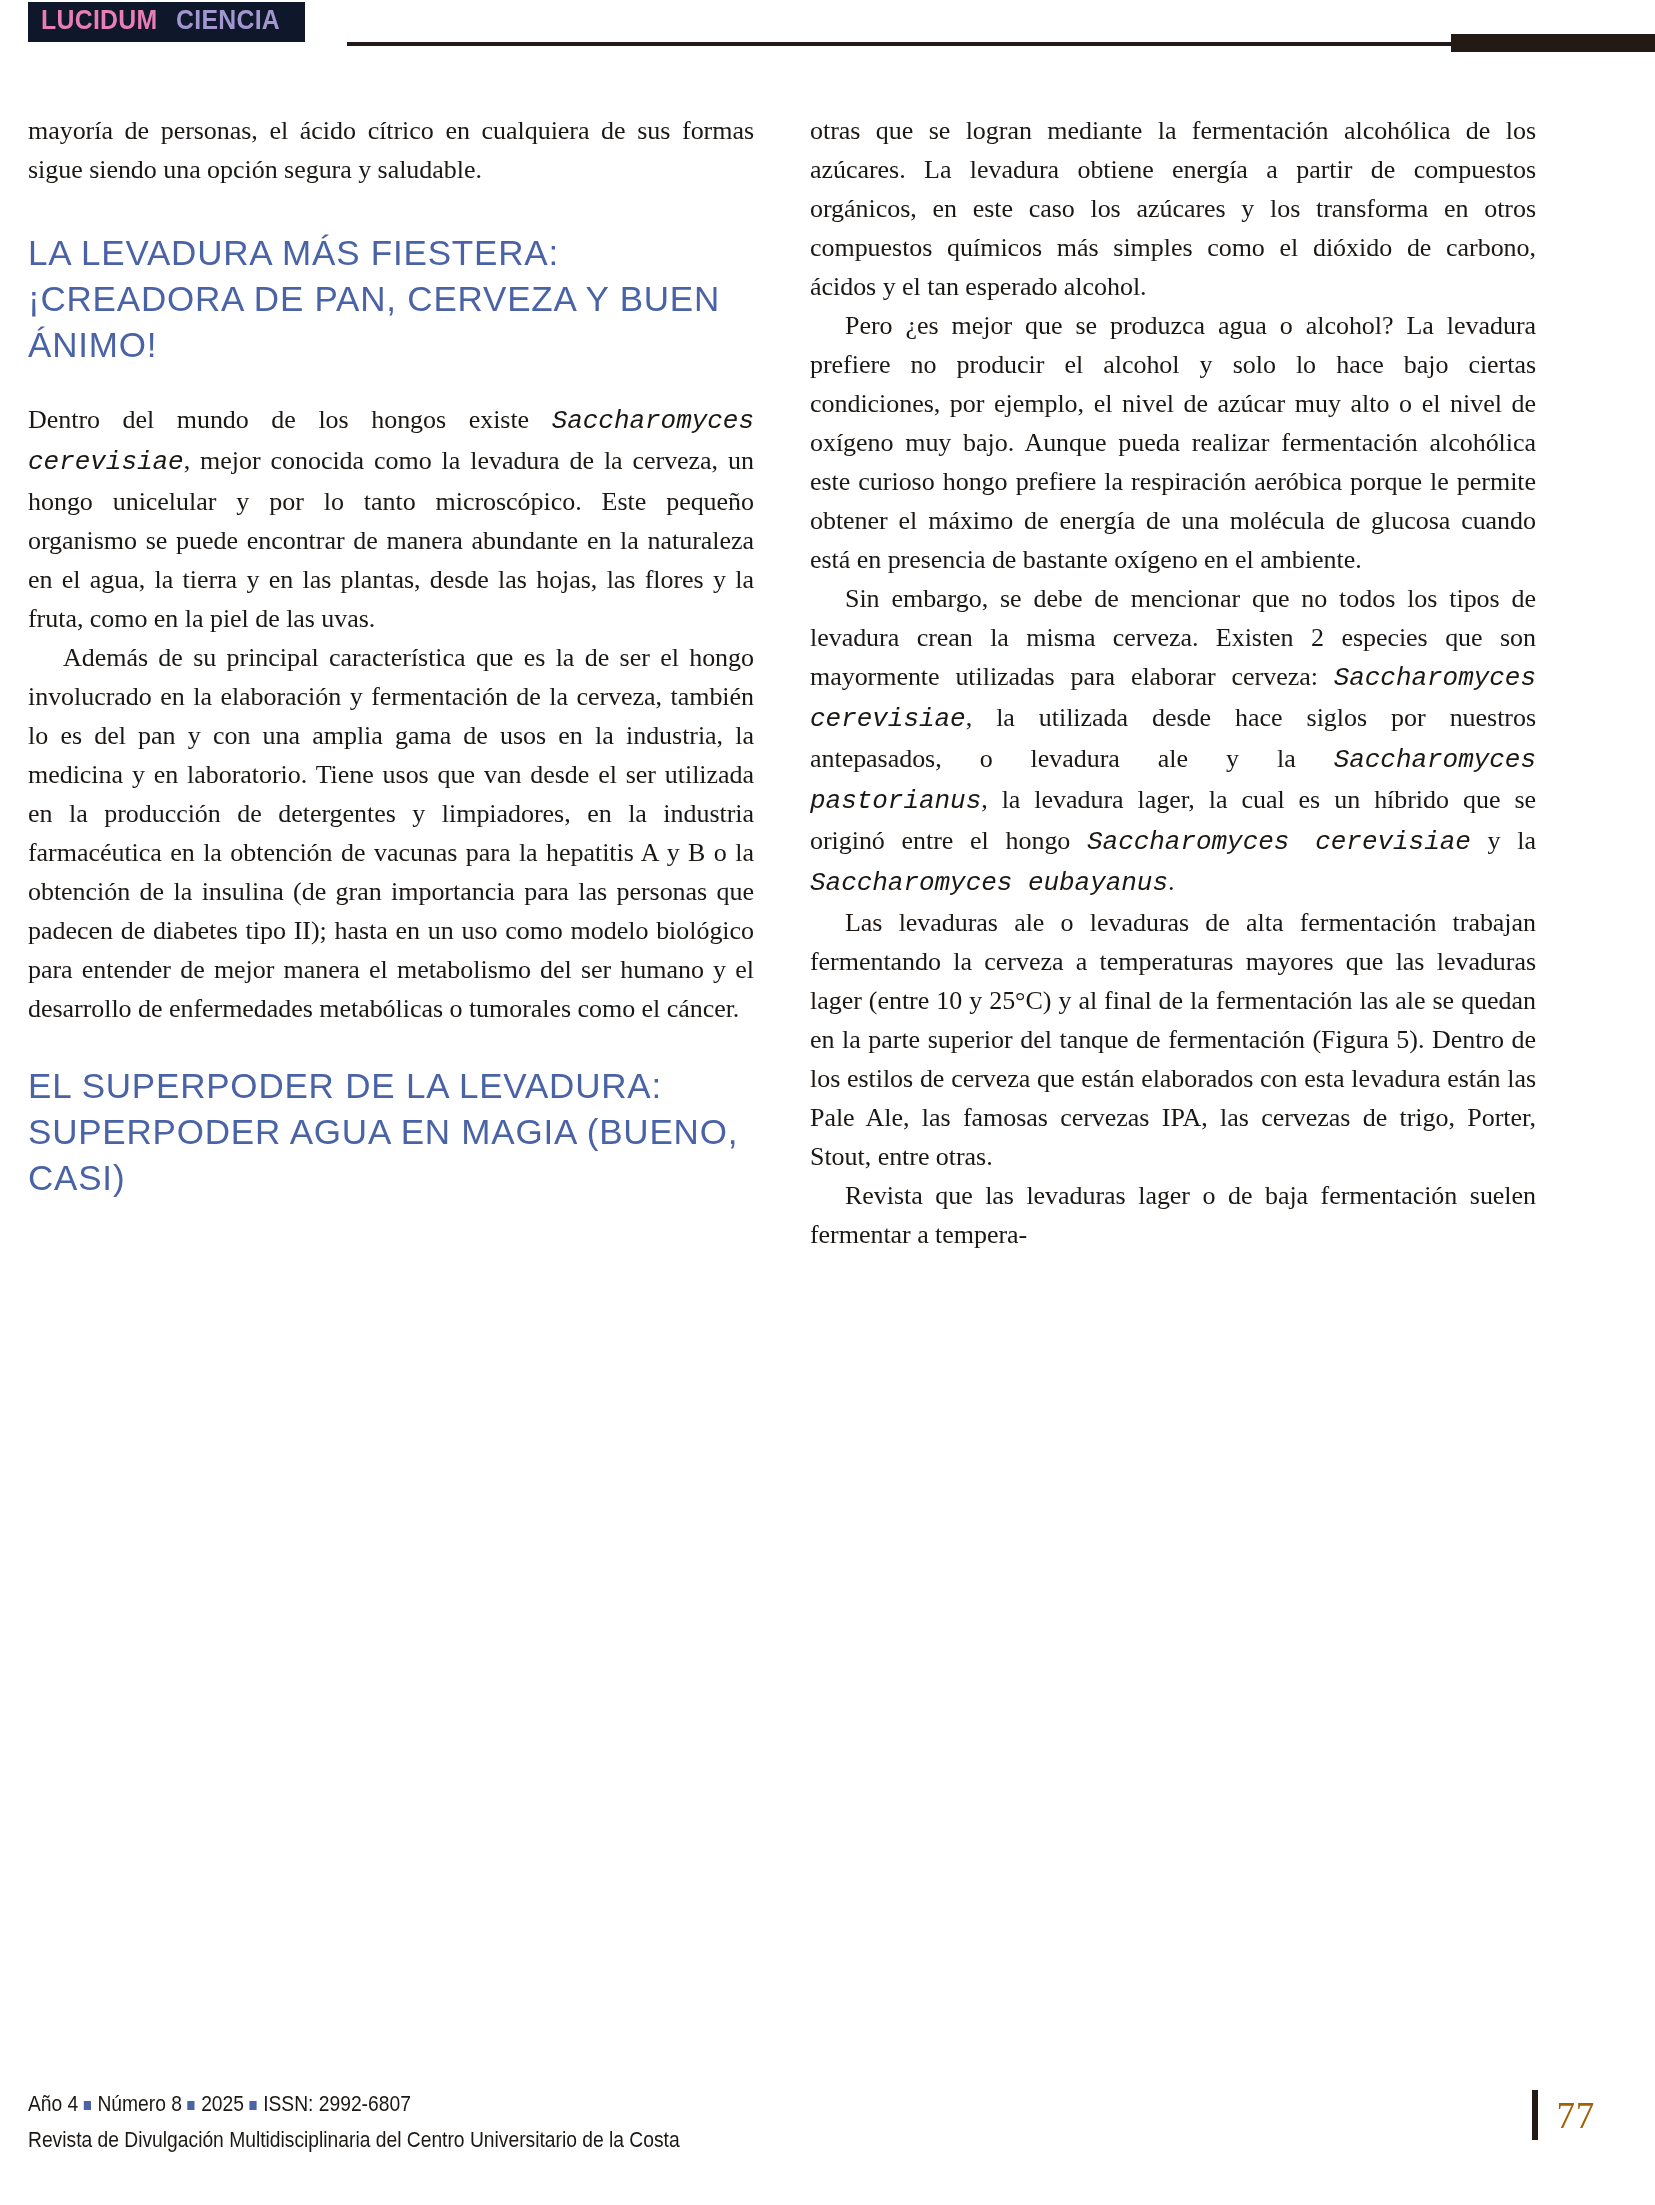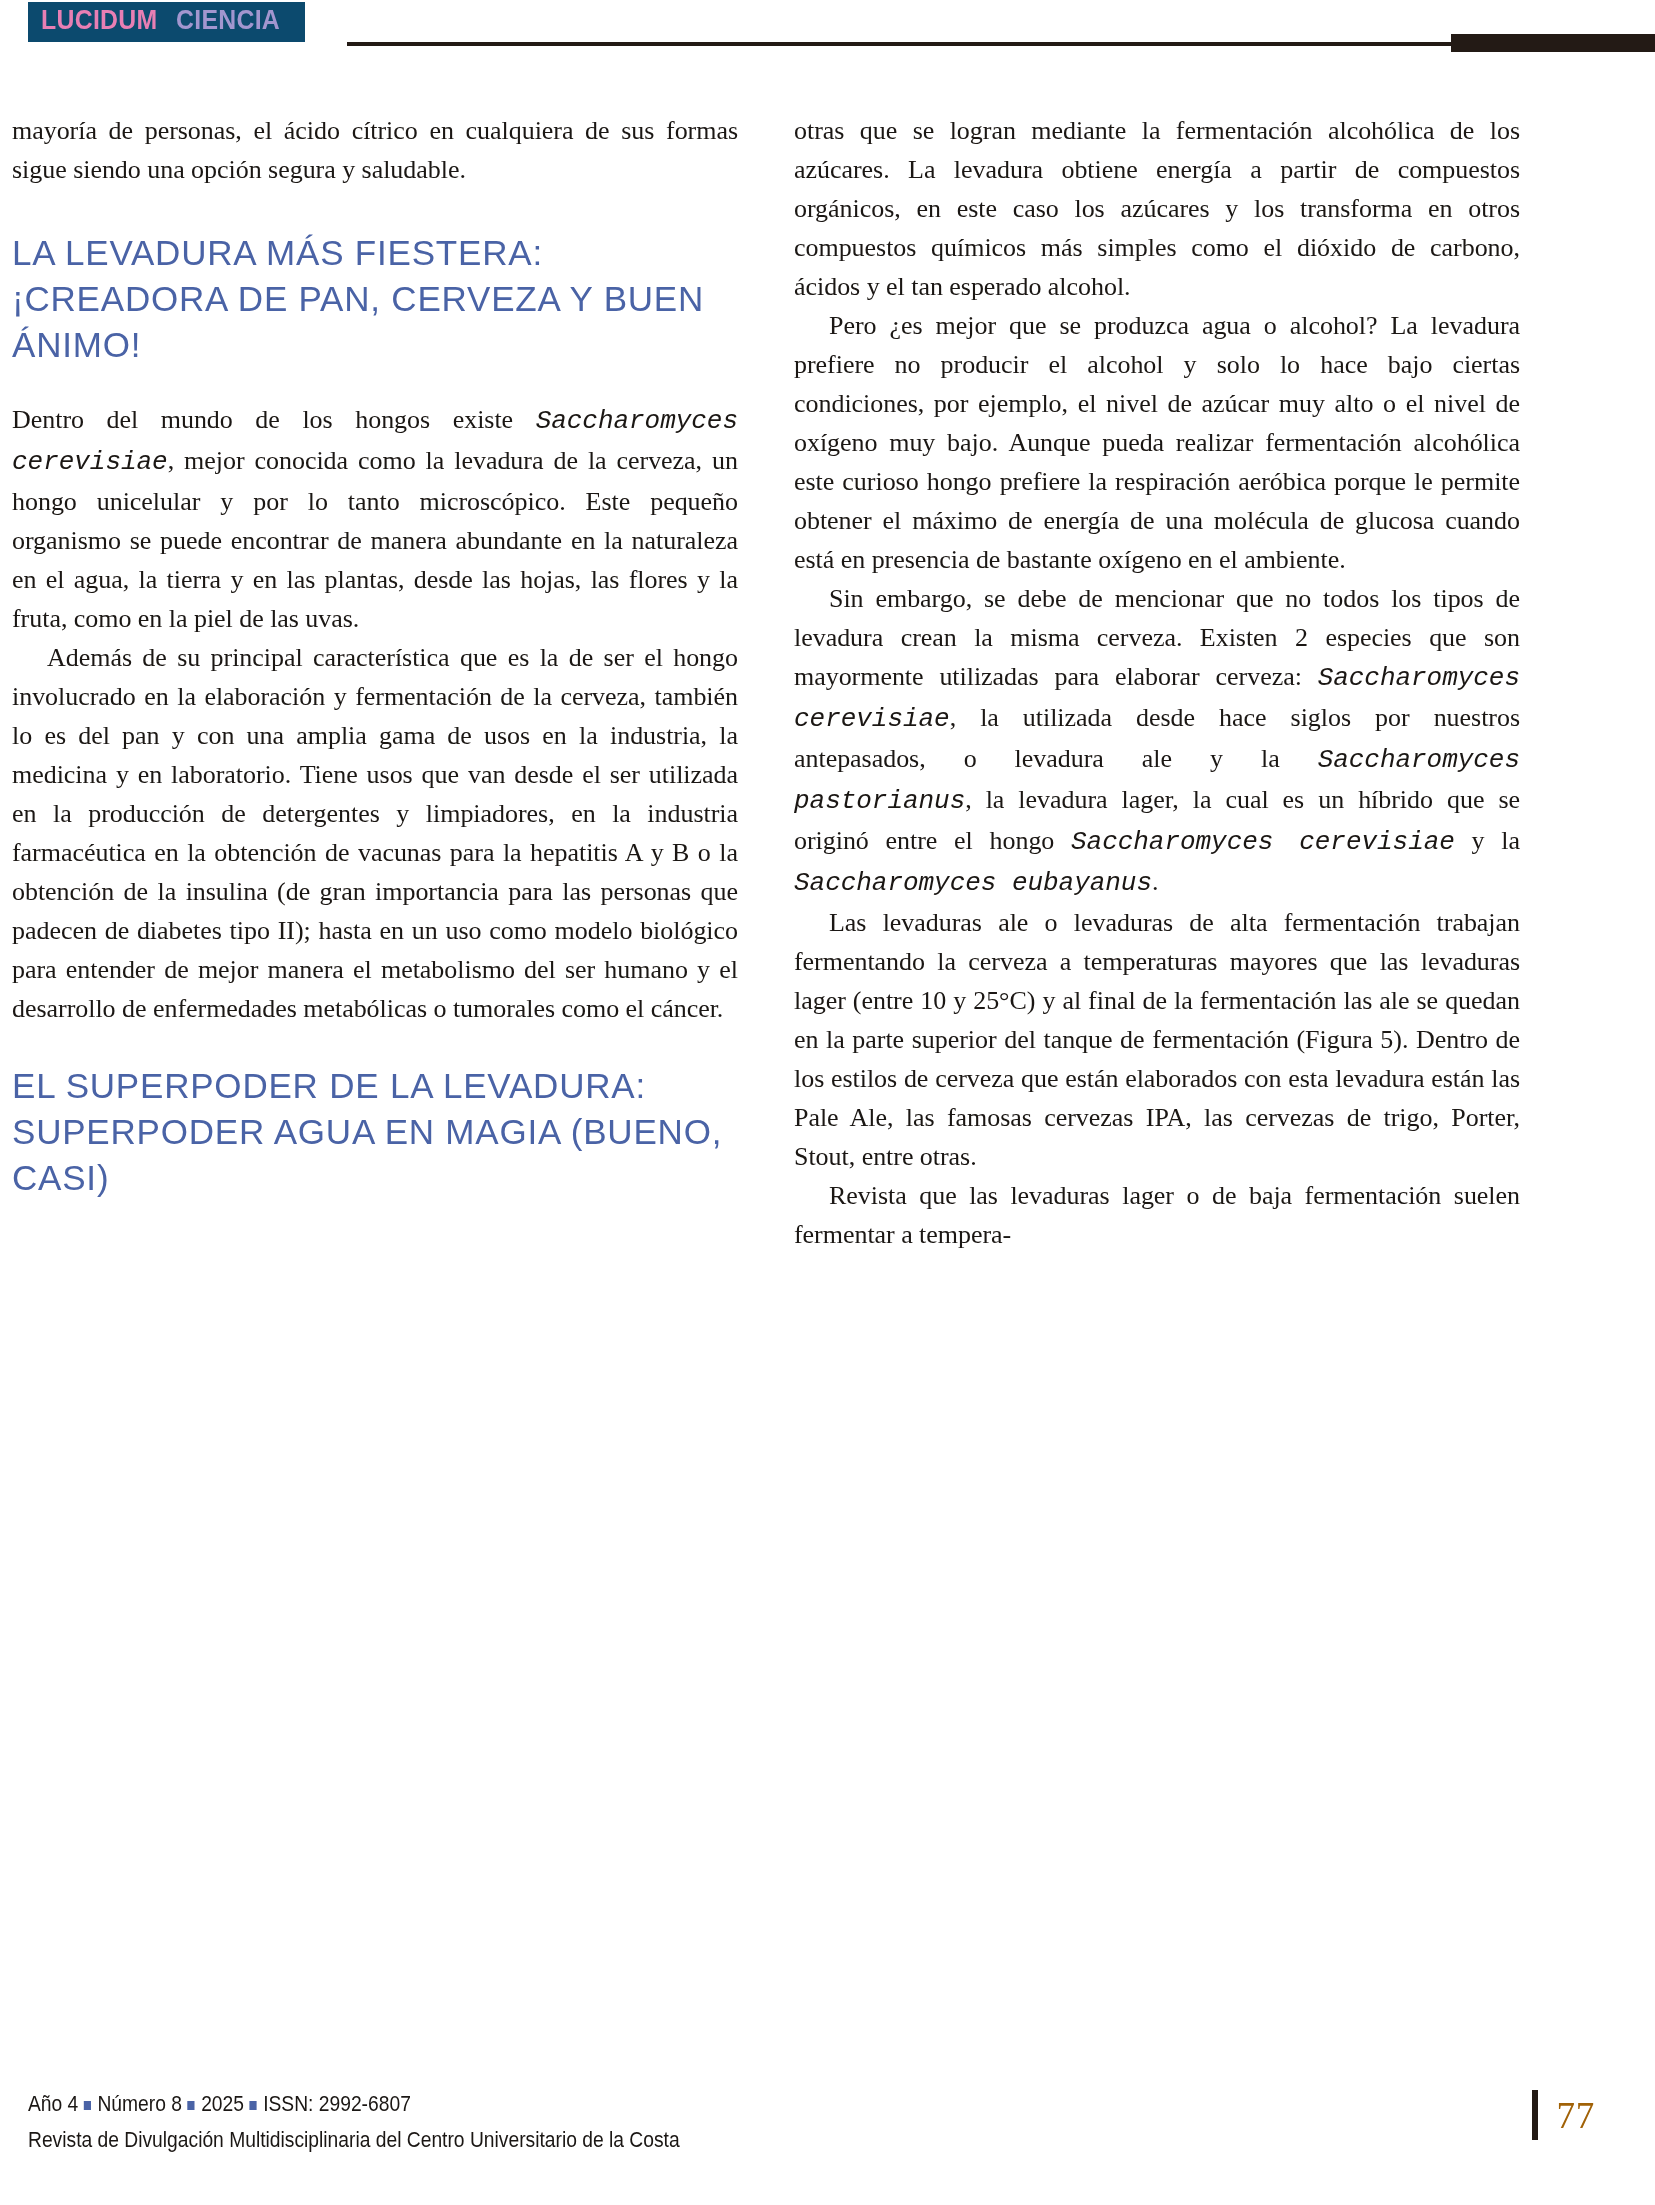--- a/index.html
+++ b/index.html
@@ -23,21 +23,21 @@
     top: 0;
     left: 0;
     width: 1655px;
     height: 71px;
   }
   .masthead-tag {
     position: absolute;
     left: 28px;
     top: 1.5px;
     height: 40px;
-    background: #0c4a6e;
+    background: #0f172a;
     padding: 2.2px 16px 3.7px 13.3px;
     display: flex;
     align-items: center;
     box-sizing: border-box;
   }
   .masthead-tag .word {
     font-family: "Liberation Sans", "DejaVu Sans", sans-serif;
     font-weight: 700;
     font-size: 27px;
     letter-spacing: 0.3px;
@@ -61,21 +61,21 @@
     left: 1451px;
     top: 34px;
     width: 204px;
     height: 17.7px;
     background: #231a15;
   }
 
   
   .columns {
     position: absolute;
-    left: 12px;
+    left: 28px;
     top: 111px;
     width: 1508px;
     height: 1947px;
     display: flex;
     gap: 56px;
   }
   .col {
     width: 726px;
     flex: 0 0 726px;
   }

